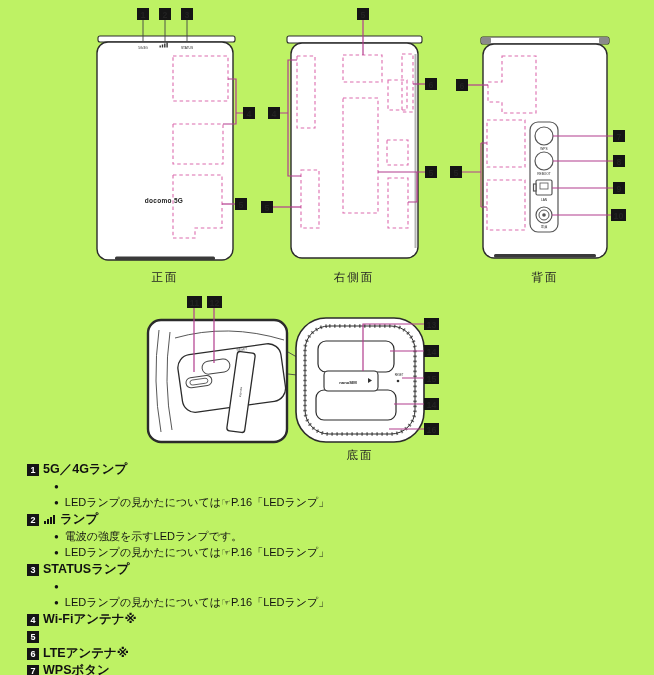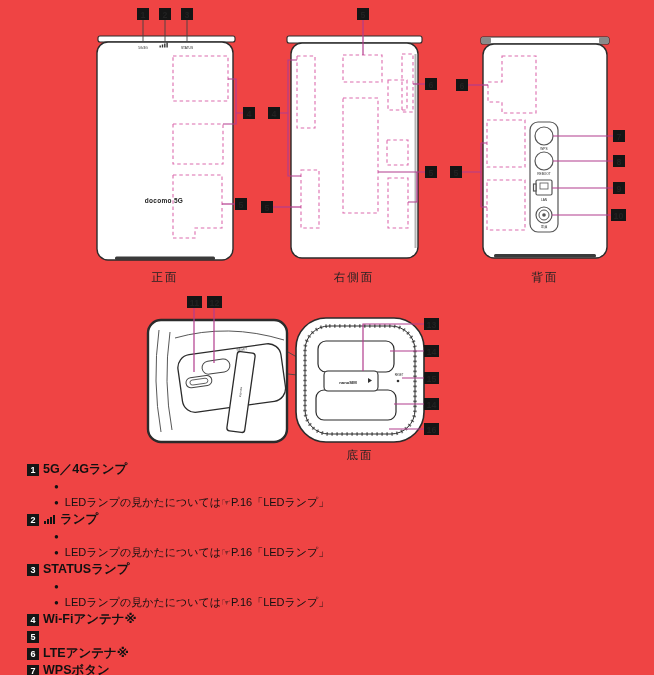--- a/index.html
+++ b/index.html
@@ -1,16 +1,16 @@
 <!DOCTYPE html>
 <html style="--c-leader: #b23c8e; --c-dashed: #dc6cae; --c-outline: #2b2b2b;"><head>
 <meta charset="utf-8">
 <style>
   html,body{margin:0;padding:0;background:#fff;}
-  .page{position:relative;width:654px;height:675px;background:#ef4444;overflow:hidden;
+  .page{position:relative;width:654px;height:675px;background:#bef264;overflow:hidden;
         font-family:"Liberation Sans","DejaVu Sans",sans-serif;color:#111;}
   #diagram{position:absolute;left:0;top:0;width:654px;height:460px;}
   #diagram text{font-family:"Liberation Sans","DejaVu Sans",sans-serif;fill:#222;}
   .t3{font-size:3.2px;fill:#333;}
   .t25{font-size:2.6px;fill:#444;}
   .t35{font-size:4.2px;font-weight:bold;fill:#222;}
   .brand{font-size:6.5px;font-weight:bold;letter-spacing:.3px;fill:#222;}
   .caption{font-size:11.5px;letter-spacing:2px;fill:#222;text-anchor:middle;}
   .thin{stroke:#444;stroke-width:.9;fill:none;}
   .leader{stroke:var(--c-leader,#b23c8e);stroke-width:1.2;fill:none;}
@@ -260,20 +260,21 @@
         <span class="bars-icon">
           <i style="height: 3px;"></i>
           <i style="height: 5px;"></i>
           <i style="height: 7px;"></i>
           <i style="height: 9px;"></i>
         </span>
         <span class="lg-title">ランプ</span>
       </div>
       <div class="lg-bullet">
         <span class="dot">●</span>
+        <span>電波の強度を示すLEDランプです。</span>
       </div>
       <div class="lg-bullet">
         <span class="dot">●</span>
         <span>LEDランプの見かたについては☞P.16「LEDランプ」</span>
       </div>
       <div class="lg-item">
         <span class="lg-badge">3</span>
         <span class="lg-title">STATUSランプ</span>
       </div>
       <div class="lg-bullet">

